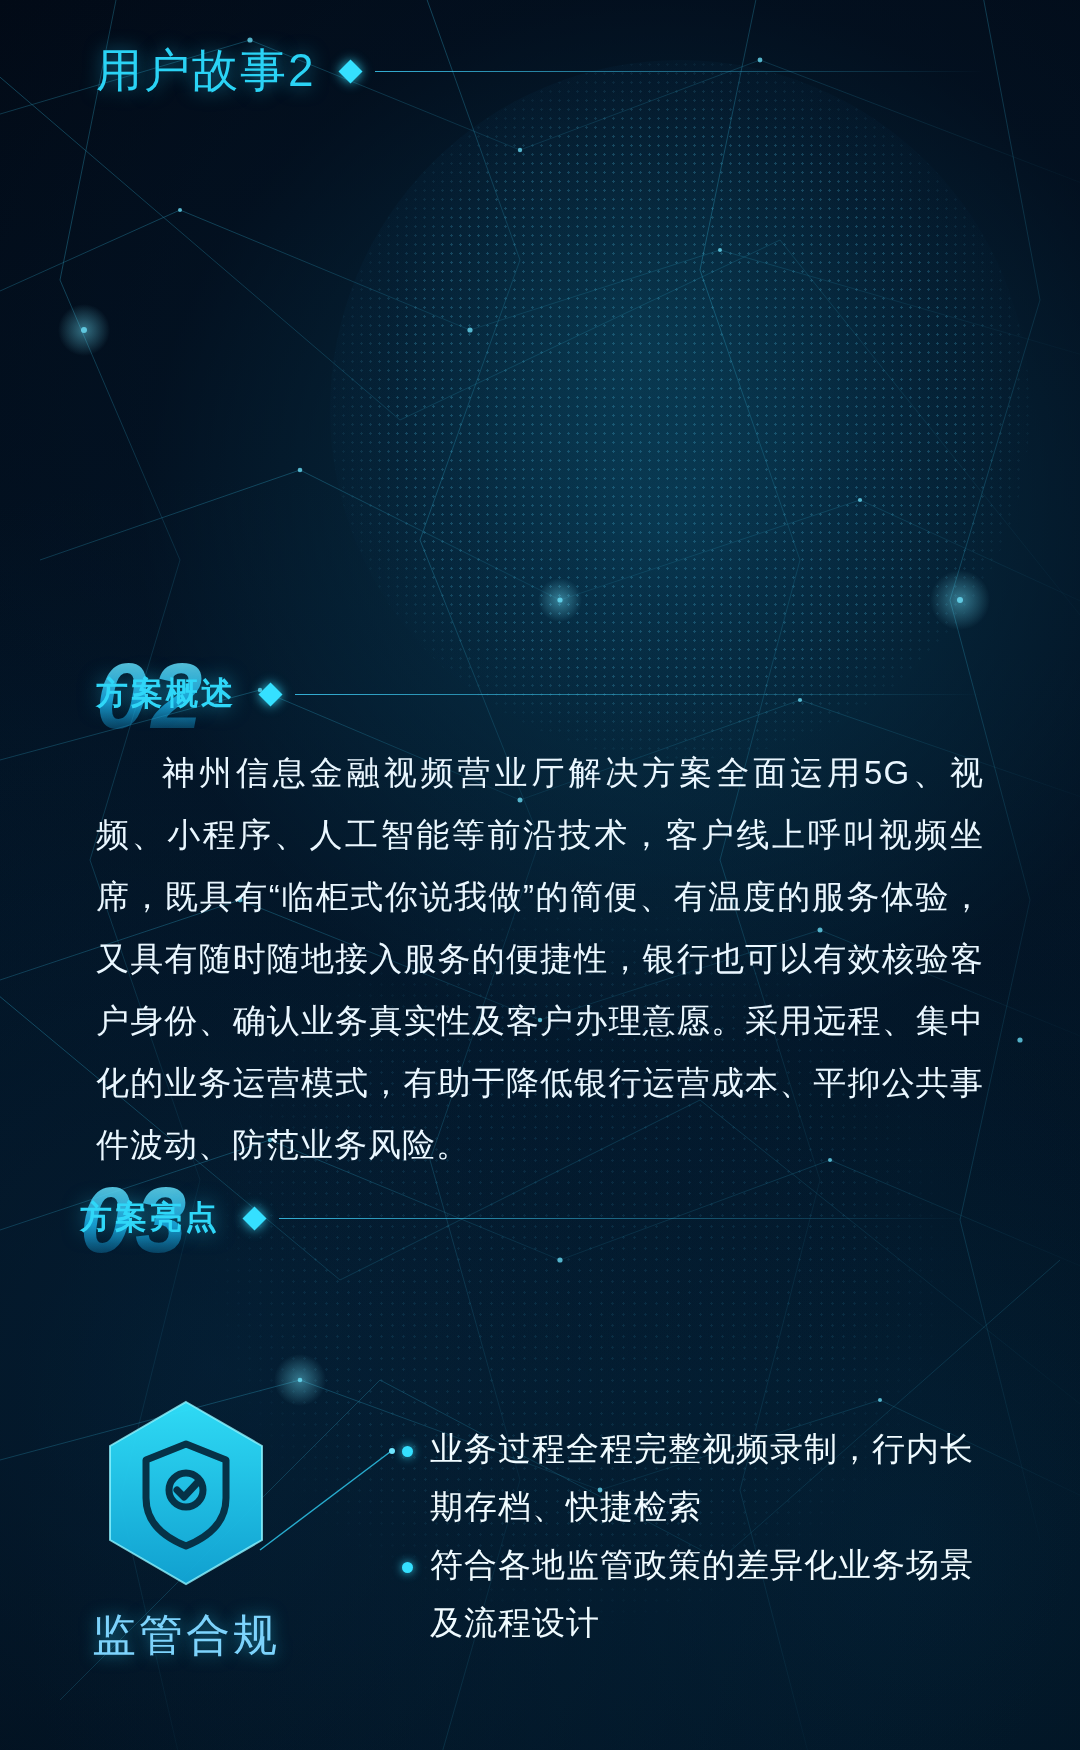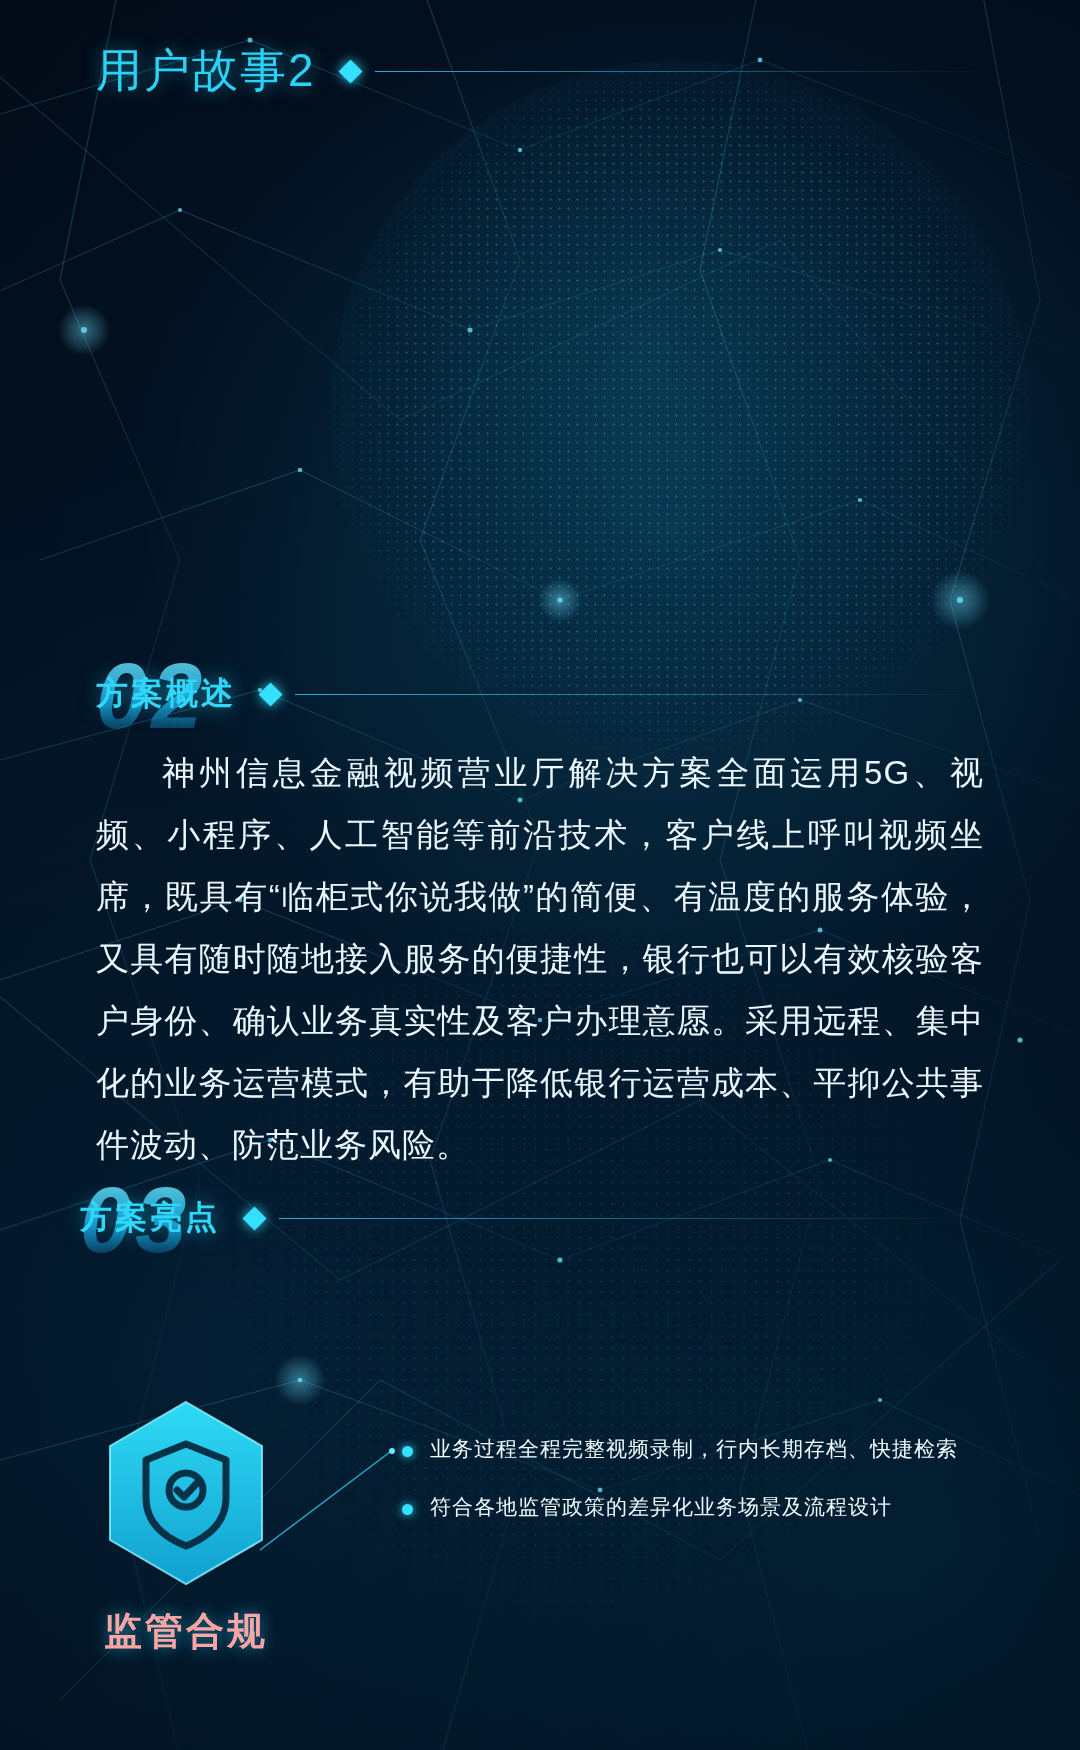--- a/index.html
+++ b/index.html
@@ -145,21 +145,21 @@
   }
 
   
   .bullet-list {
     list-style: none;
     margin: 0;
     padding: 0;
   }
   .bullet-item {
     position: relative;
-    font-size: 21px;
+    font-size: 33px;
     line-height: 58px;
     color: #f0fbff;
     padding-left: 30px;
     letter-spacing: 1px;
   }
   .bullet-item::before {
     content: "";
     position: absolute;
     left: 2px;
     top: 26px;
@@ -176,23 +176,23 @@
     text-align: center;
   }
   .hex {
     width: 168px;
     height: 190px;
     margin: 0 auto;
     position: relative;
   }
   .hex-label {
     margin-top: 18px;
-    color: #fca5a5;
-    font-size: 38px;
-    font-weight: bold;
+    color: #7dd3fc;
+    font-size: 44px;
+    font-weight: normal;
     letter-spacing: 3px;
     text-shadow: 0 0 16px rgba(40, 210, 250, .55);
   }
 </style>
 </head>
 <body>
 
 <div id="bg">
   <div id="globe"></div>
   <div id="globe-dots"></div>

